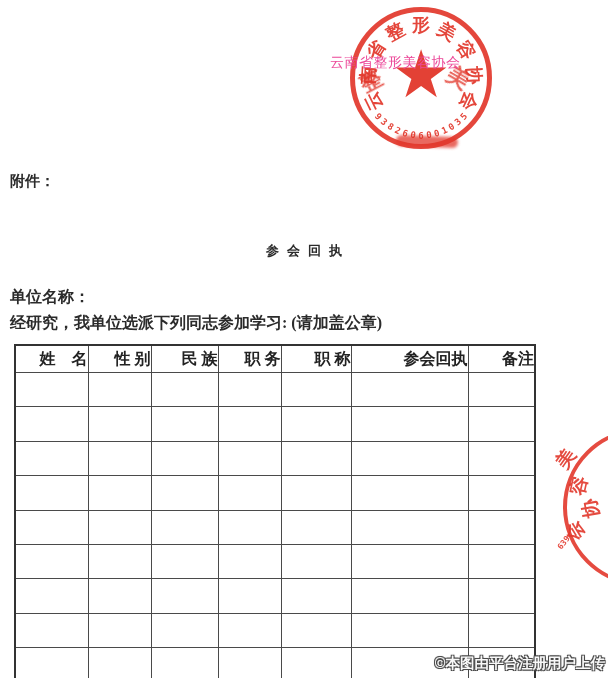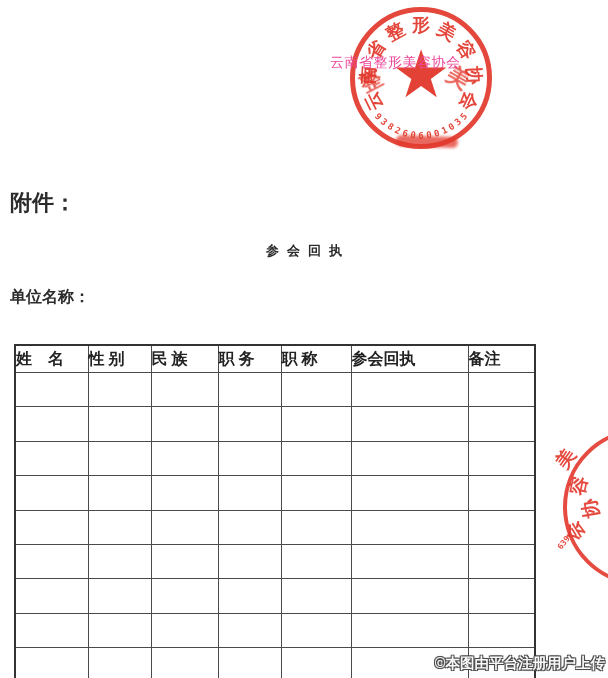--- a/index.html
+++ b/index.html
@@ -49,21 +49,21 @@
   .org-line{
     position:absolute;left:330px;top:54px;width:172px;z-index:2;
     font-size:14px;letter-spacing:.5px;color:#ec4899;white-space:nowrap;
   }
   .date-line{
     position:absolute;left:363px;top:83px;z-index:2;
     font-size:18px;letter-spacing:1px;color:#2e2e2e;white-space:nowrap;
   }
 
   
-  .attachment{position:absolute;left:10px;top:188px;font-size:22px;font-weight:600;text-align:center;}
+  .attachment{position:absolute;left:10px;top:172px;font-size:15px;font-weight:600;text-align:center;}
   .doc-title{
     position:absolute;left:0;top:203px;width:608px;text-align:center;
     font-size:21px;font-weight:700;letter-spacing:1px;white-space:nowrap;
   }
   .doc-subtitle{
     position:absolute;left:0;top:242px;width:608px;text-align:center;
     font-size:13px;font-weight:700;letter-spacing:8px;text-indent:8px;
   }
   .unit-line{position:absolute;left:10px;top:287px;font-size:16px;font-weight:600;}
   .instruction-line{position:absolute;left:10px;top:313px;font-size:16px;font-weight:600;}
@@ -71,21 +71,21 @@
   
   .roster{
     position:absolute;left:14px;top:344px;border-collapse:collapse;
     table-layout:fixed;background:#fff;
   }
   .roster th,.roster td{
     border:1px solid var(--line);padding:0;margin:0;
   }
   .roster{border:2px solid #333;}
   .roster th{
-    height:26px;font-size:16px;font-weight:600;text-align:left;
+    height:26px;font-size:16px;font-weight:600;text-align:right;
     vertical-align:middle;white-space:pre;color:#222;
   }
   .roster td{height:33.4px;}
 
   
   .stamp2-ring{
     position:absolute;left:563px;top:428px;width:150px;height:150px;
     border:4px solid var(--stamp-red);border-radius:50%;opacity:.9;z-index:1;
   }
   .stamp2-char{
@@ -147,20 +147,21 @@
       <span class="ghost-char" style="left: 360px; top: 70px; transform: rotate(-28deg);">整</span>
       <span class="ghost-char" style="left: 447px; top: 67px; transform: rotate(30deg);">美</span>
     </div>
   <div class="stamp-smudge"></div>
 
   <div class="org-line">云南省整形美容协会</div>
 
   <div class="attachment">附件：</div>
   <div class="doc-subtitle">参会回执</div>
   <div class="unit-line">单位名称：</div>
+  <div class="instruction-line">经研究，我单位选派下列同志参加学习: (请加盖公章)</div>
 
   <table class="roster">
     <colgroup>
         <col style="width: 73px;">
         <col style="width: 63px;">
         <col style="width: 67px;">
         <col style="width: 63px;">
         <col style="width: 70px;">
         <col style="width: 117px;">
         <col style="width: 67px;">

